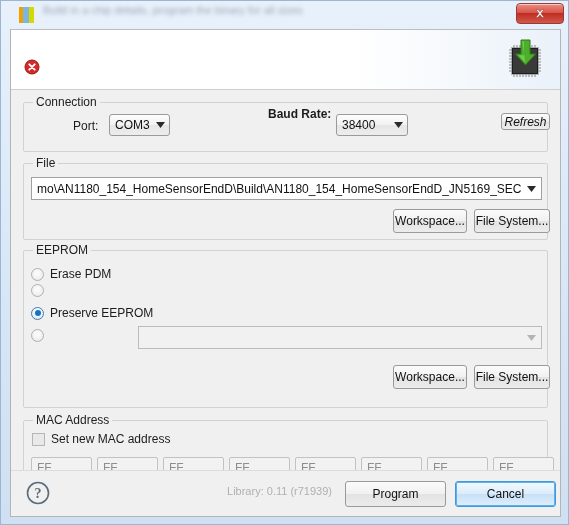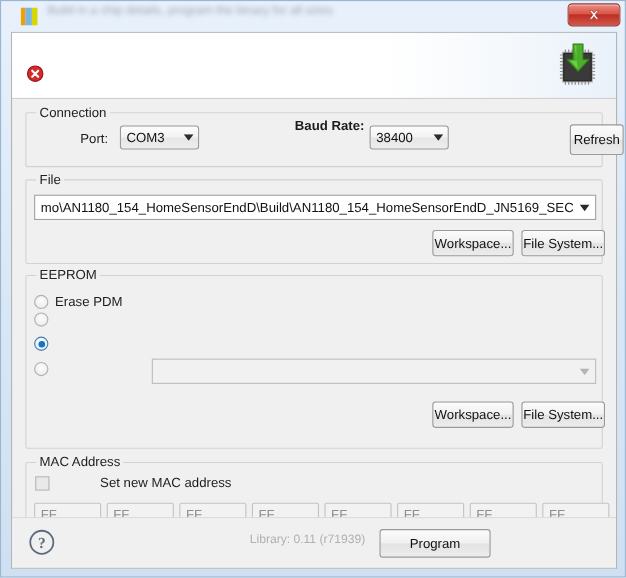--- a/index.html
+++ b/index.html
@@ -217,21 +217,21 @@
     background: radial-gradient(circle at 50% 35%, #ffffff 0%, #eaf3fa 55%, #cfe3f2 100%);
   }
   .radio.checked::after {
     content: "";
     width: 6px; height: 6px;
     border-radius: 50%;
     background: #1673c4;
   }
   .radio-label { margin-left: 6px; font-size: 12px; color: #1c1c1c; white-space: nowrap; }
 
-  .cb-row { position: absolute; display: flex; align-items: center; gap: 40px; }
+  .cb-row { position: absolute; display: flex; align-items: center; }
   .checkbox {
     width: 13px; height: 13px;
     background: #e9e9e9;
     border: 1px solid #b6b6b6;
     flex: none;
   }
   .cb-label { margin-left: 6px; font-size: 12px; color: #1c1c1c; }
 
   
   .mac-field {
@@ -308,40 +308,40 @@
 
         <path d="M21 4 L30 4 L30 18 L35.5 18 L25.5 29 L15.5 18 L21 18 Z" fill="#4caf2a" stroke="#2f7a18" stroke-width="1" stroke-linejoin="round"></path>
         <path d="M22.3 5.3 L24 5.3 L24 19.3 L18.6 19.3 L25.4 26.8 Z" fill="#7ed455" opacity="0.75"></path>
       </svg>
     </div>
 
     <div class="group" style="left:12px; top:72px; width:525px; height:50px;">
       <span class="group-title">Connection</span>
 
       <span class="lbl" style="left:49px; top:16px;">Port:</span>
-      <div class="combo" style="left:85px; top:11px; width:72px;">
+      <div class="combo" style="left:85px; top:11px; width:61px;">
         <span class="combo-text">COM3</span>
         <span class="arrow">
           <svg width="9" height="6" viewBox="0 0 9 6">
               <path d="M0 0 L9 0 L4.5 6 Z" fill="#2a2a2a"></path>
             </svg>
         </span>
       </div>
 
       <span class="lbl" style="left:244px; top:4px;font-weight:bold;">Baud Rate:</span>
       <div class="combo" style="left:312px; top:11px; width:72px;">
         <span class="combo-text">38400</span>
         <span class="arrow">
           <svg width="9" height="6" viewBox="0 0 9 6">
               <path d="M0 0 L9 0 L4.5 6 Z" fill="#2a2a2a"></path>
             </svg>
         </span>
       </div>
 
-      <div class="btn" style="left:494px; top:10px; width:49px; height:28px;">Refresh</div>
+      <div class="btn" style="left:477px; top:10px; width:49px; height:17px;font-style:italic;">Refresh</div>
     </div>
 
     <div class="group" style="left:12px; top:133px; width:525px; height:77px;">
       <span class="group-title">File</span>
 
       <div class="combo-flat" style="left:7px; top:13px; width:511px;">
         <span class="combo-text">mo\AN1180_154_HomeSensorEndD\Build\AN1180_154_HomeSensorEndD_JN5169_SECURE.bin</span>
         <span class="arrow">
           <svg width="9" height="6" viewBox="0 0 9 6">
               <path d="M0 0 L9 0 L4.5 6 Z" fill="#2a2a2a"></path>
@@ -360,20 +360,21 @@
         <span class="radio"></span>
         <span class="radio-label">Erase PDM</span>
       </div>
 
       <div class="radio-row" style="left:7px; top:33px;">
         <span class="radio"></span>
       </div>
 
       <div class="radio-row" style="left:7px; top:55px;">
         <span class="radio checked"></span>
+        <span class="radio-label">Preserve EEPROM</span>
       </div>
 
       <div class="radio-row" style="left:7px; top:78px;">
         <span class="radio"></span>
       </div>
 
       <div class="combo-disabled" style="left:114px; top:75px; width:404px;">
         <span class="combo-text"></span>
         <span class="arrow">
           <svg width="9" height="6" viewBox="0 0 9 6">
@@ -404,16 +405,17 @@
       <div class="mac-field" style="left:469px; top:36px; width:61px;">FF</div>
     </div>
 
     <div id="footer">
       <svg id="help-icon" viewBox="0 0 26 26">
         <circle cx="13" cy="13" r="10.5" fill="#f0f0f0" stroke="#5b6b7c" stroke-width="1.6"></circle>
         <text x="13" y="18" text-anchor="middle" font-family="Liberation Serif, serif" font-size="14" font-weight="bold" fill="#5b6b7c">?</text>
       </svg>
       <span id="library-version">Library: 0.11 (r71939)</span>
       <div class="btn" style="left:334px; top:10px; width:101px; height:26px;">Program</div>
+      <div class="btn btn-default" style="left:444px; top:10px; width:101px; height:26px;">Cancel</div>
     </div>
 
   </div>
 </div>
 
 </body></html>

